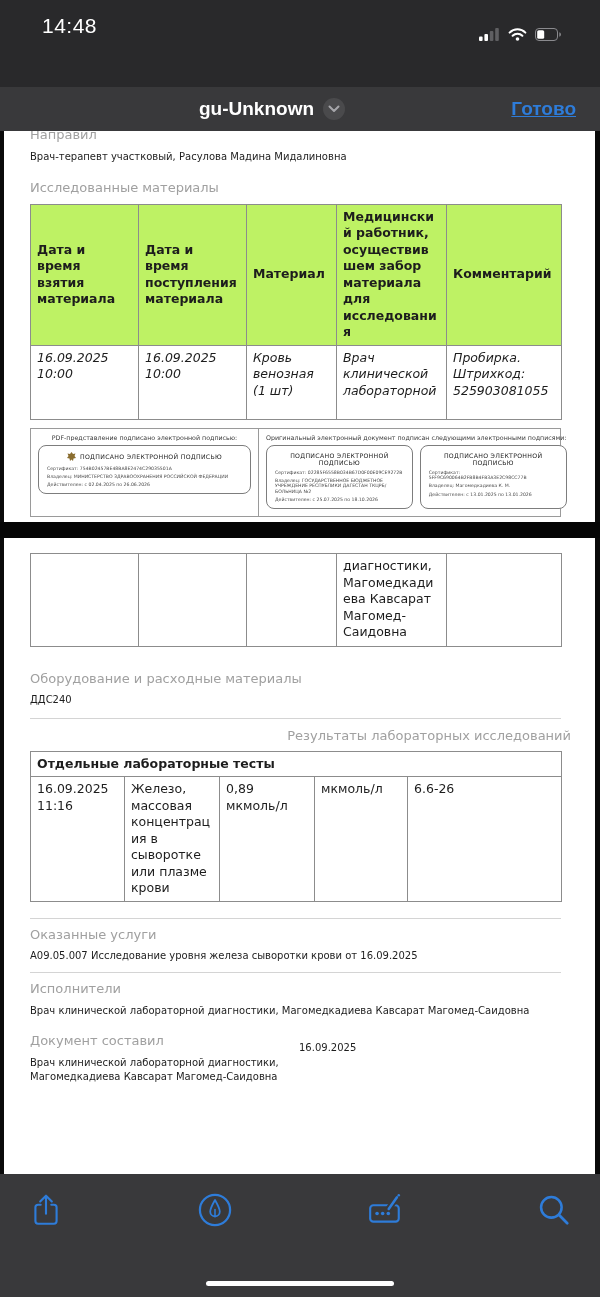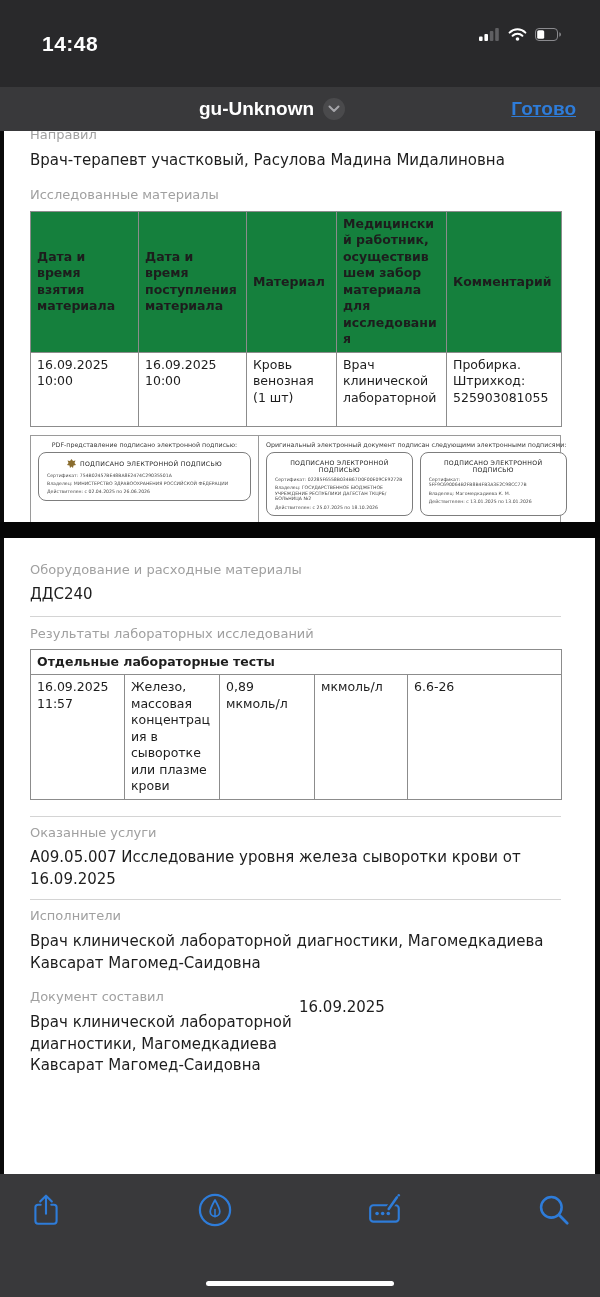--- a/index.html
+++ b/index.html
@@ -2,45 +2,45 @@
 <html><head>
 <meta charset="utf-8">
 <style>
   * { margin:0; padding:0; box-sizing:border-box; }
   html,body { width:600px; }
   body { font-family:"DejaVu Sans", sans-serif; background:#0a0a0a; }
   .screen { width:600px; height:1297px; display:flex; flex-direction:column; overflow:hidden; background:#0a0a0a; }
 
   
   .status-bar { height:87px; background:#29292b; flex:none; position:relative; }
-  .status-time { position:absolute; left:42px; top:32px; color:#fff; font-size:21px; font-weight:bold; font-family:"Liberation Sans", sans-serif; letter-spacing:0.5px; }
+  .status-time { position:absolute; left:42px; top:14px; color:#fff; font-size:21px; font-weight:normal; font-family:"Liberation Sans", sans-serif; letter-spacing:0.5px; }
   .status-icons { position:absolute; right:38px; top:26px; display:flex; align-items:center; gap:8px; }
 
   
   .nav-bar { height:44px; background:#39393b; flex:none; position:relative; display:flex; align-items:center; }
   .nav-title-wrap { position:absolute; left:0; right:0; top:0; bottom:0; display:flex; align-items:center; justify-content:center; gap:9px; transform:translateX(-28px); }
   .nav-title { color:#fff; font-size:19px; font-weight:600; font-family:"Liberation Sans", sans-serif; }
   .nav-chevron { width:22px; height:22px; border-radius:50%; background:#4a4a4c; display:flex; align-items:center; justify-content:center; }
   .nav-done { position:absolute; right:24px; color:#2e7cd9; font-size:19px; font-weight:600; text-decoration:underline; font-family:"Liberation Sans", sans-serif; cursor:pointer; }
 
   
   .doc-area { flex:1; background:#0a0a0a; padding-left:4px; padding-right:5px; }
   .page { background:#ffffff; overflow:hidden; }
   .page-1 { height:391px; padding:0 24px 0 26px; }
   .page-gap { height:16px; background:#050505; margin:0 -5px 0 -10px; }
   .page-2 { height:636px; padding:0 24px 0 26px; }
 
   .doc-label { color:#a0a0a0; font-size:13px; }
-  .doc-value { color:#1d1d1d; font-size:15px; line-height:1.45; }
+  .doc-value { color:#1d1d1d; font-size:10px; line-height:1.45; }
   .hr { border-top:1px solid #d4d4d4; }
 
   
   table { border-collapse:collapse; width:531px; table-layout:fixed; }
   td, th { border:1px solid #8c8c8c; font-size:12.5px; color:#1d1d1d; padding:4px 6px; vertical-align:middle; text-align:left; line-height:1.32; word-wrap:break-word; }
-  th { background:#15803d; font-weight:bold; }
+  th { background:#bef264; font-weight:bold; }
   td { vertical-align:top; }
   .group-row td { font-weight:bold; padding:4px 6px; }
 
   
   .sig-block { width:531px; border:1px solid #9a9a9a; display:flex; background:#fff; }
   .sig-cell { padding:5px 7px 7px 7px; }
   .sig-cell-left { width:228px; border-right:1px solid #9a9a9a; flex:none; }
   .sig-cell-right { flex:1; }
   .sig-header { font-size:6.3px; color:#3a3a3a; text-align:center; margin-bottom:4px; white-space:nowrap; overflow:hidden; }
   .stamp { border:1px solid #7d7d7d; border-radius:8px; padding:4px 8px 5px 8px; background:#fff; }
@@ -119,21 +119,21 @@
             <col style="width:115px">
           </colgroup>
         <tbody>
             <tr>
           <th>Дата и время взятия материала</th>
           <th>Дата и время поступления материала</th>
           <th>Материал</th>
           <th>Медицинский работник, осуществившем забор материала для исследования</th>
           <th>Комментарий</th>
         </tr>
-        <tr style="height:74px;">
+        <tr style="height:74px;font-style:italic;">
           <td>16.09.2025 10:00</td>
           <td>16.09.2025 10:00</td>
           <td>Кровь венозная (1 шт)</td>
           <td>Врач клинической лабораторной</td>
           <td>Пробирка. Штрихкод: 525903081055</td>
         </tr>
       </tbody>
         </table>
 
       <div class="sig-block" style="margin-top:8px;">
@@ -169,40 +169,58 @@
           </div>
         </div>
       </div>
 
     </div>
 
     <div class="page-gap"></div>
 
     <div class="page page-2">
 
+      <table style="margin-top:15px;">
+        <colgroup>
+            <col style="width:108px">
+            <col style="width:108px">
+            <col style="width:90px">
+            <col style="width:110px">
+            <col style="width:115px">
+          </colgroup>
+        <tbody>
+            <tr style="height:93px;">
+          <td></td>
+          <td></td>
+          <td></td>
+          <td>диагностики, Магомедкадиева Кавсарат Магомед-Саидовна</td>
+          <td></td>
+        </tr>
+      </tbody>
+        </table>
 
       <div class="doc-label" style="margin-top:24px;">Оборудование и расходные материалы</div>
       <div class="doc-value" style="margin-top:7px;">ДДС240</div>
       <div class="hr" style="margin-top:10px; width:531px;"></div>
-      <div class="doc-label" style="margin-top:9px;">Результаты лабораторных исследований</div>
+      <div class="doc-label" style="margin-top:9px;text-align:right;">Результаты лабораторных исследований</div>
 
       <table style="margin-top:8px;">
         <colgroup>
             <col style="width:94px">
             <col style="width:95px">
             <col style="width:95px">
             <col style="width:93px">
             <col style="width:154px">
           </colgroup>
         <tbody>
         <tr class="group-row">
           <td colspan="5">Отдельные лабораторные тесты</td>
         </tr>
         <tr style="height:86px;">
-          <td>16.09.2025 11:57</td>
+          <td>16.09.2025 11:16</td>
           <td>Железо, массовая концентрация в сыворотке или плазме крови</td>
           <td>0,89 мкмоль/л</td>
           <td>мкмоль/л</td>
           <td>6.6-26</td>
         </tr>
       </tbody>
         </table>
 
       <div class="hr" style="margin-top:16px; width:531px;"></div>
       <div class="doc-label" style="margin-top:8px;">Оказанные услуги</div>

